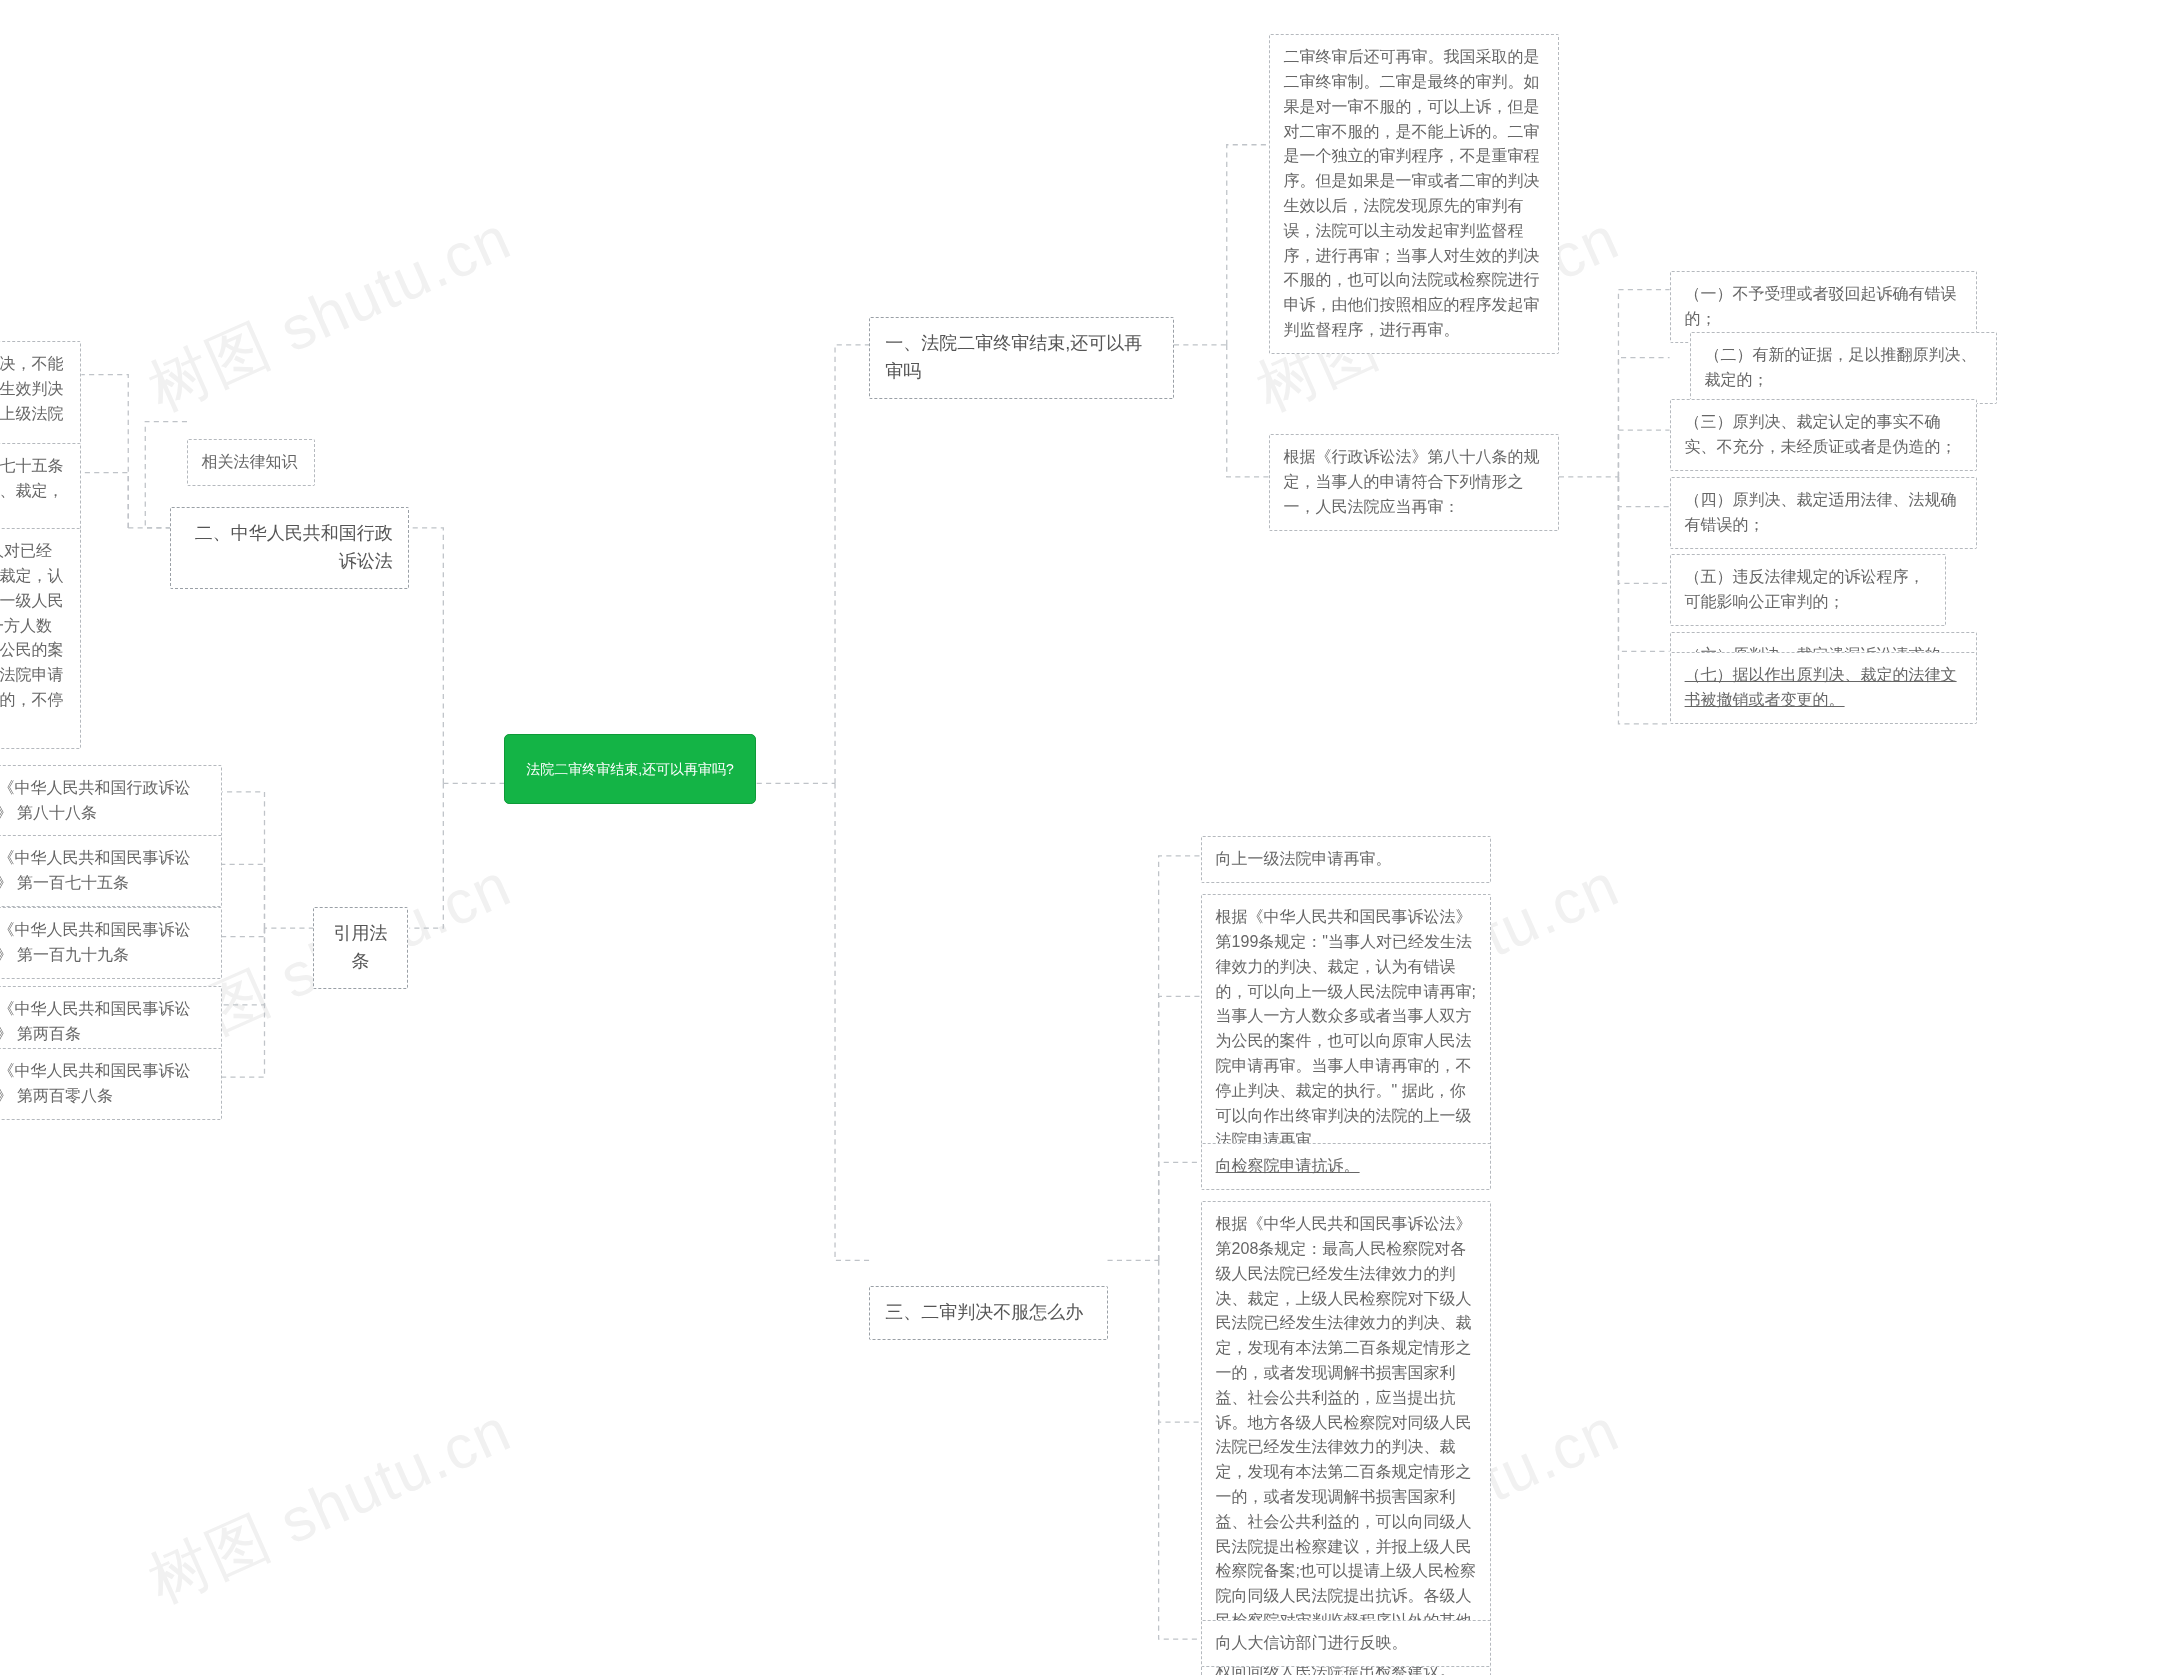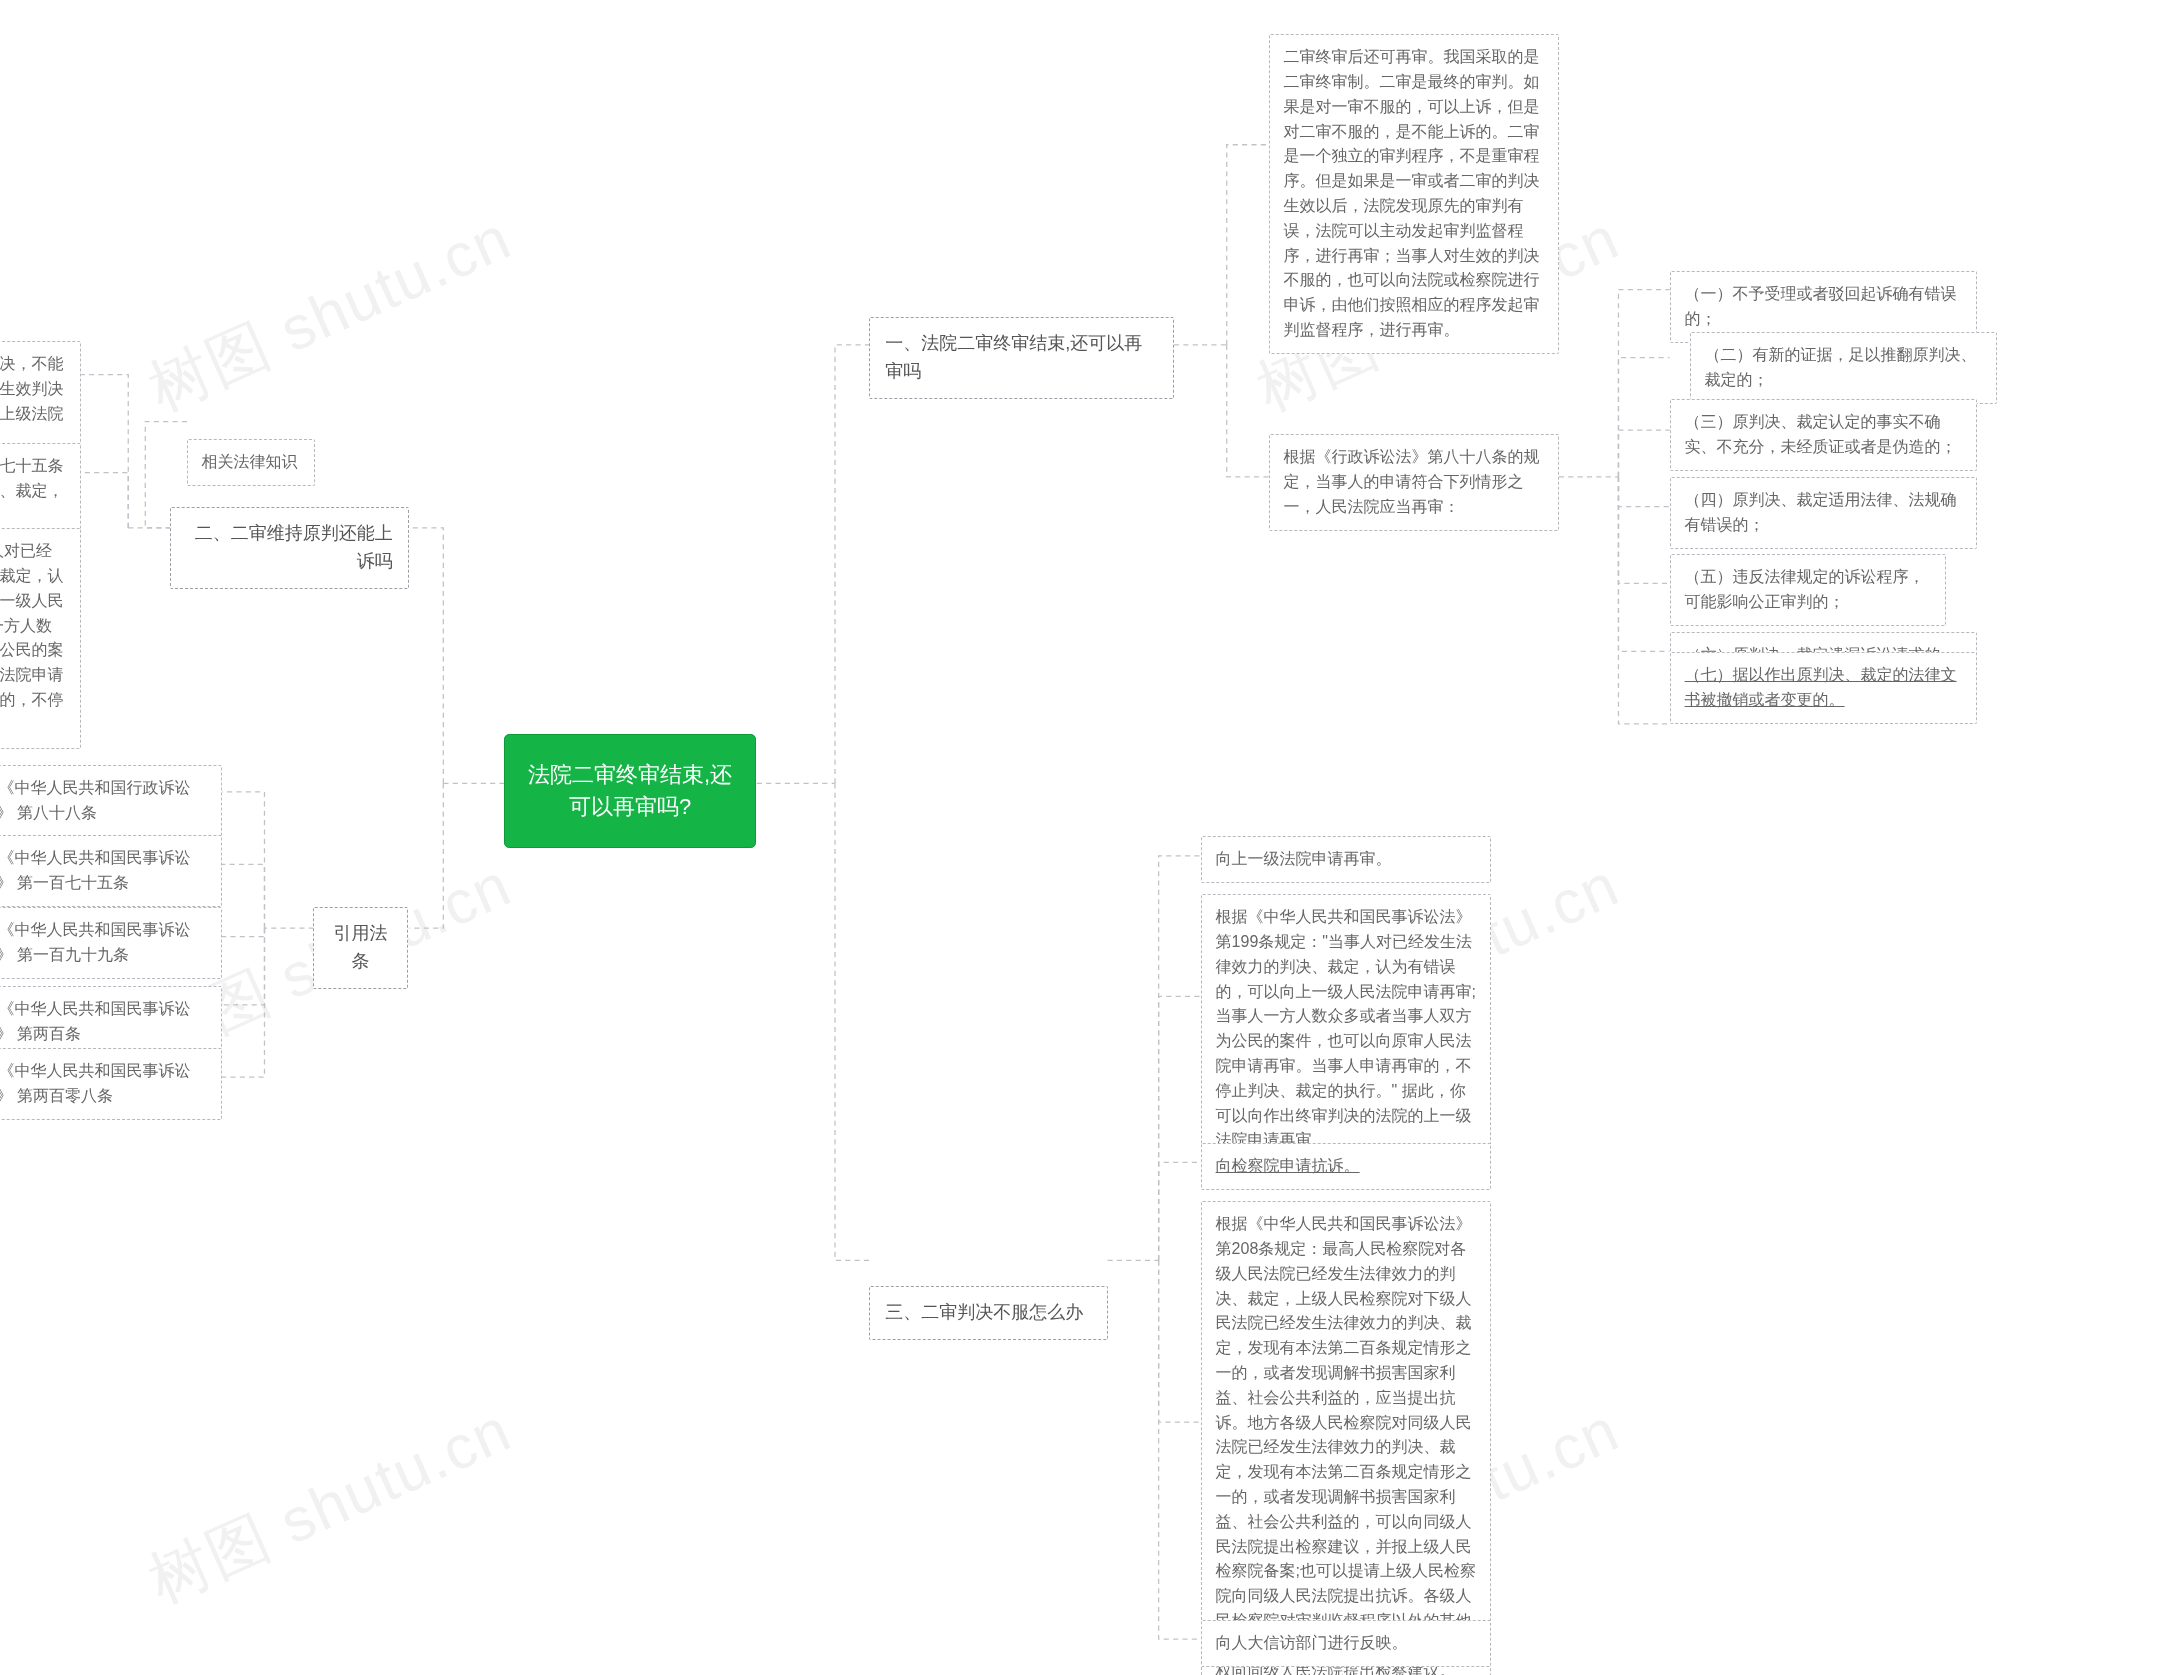--- a/index.html
+++ b/index.html
@@ -28,21 +28,21 @@
     font-size:17px;
     line-height:1.55;
     color:#666;
   }
   .root{
     background:#14b446;
     color:#ffffff;
     border:0.9px solid #0e9a38;
     border-radius:5.1px;
     text-align:center;
-    font-size:22px;
+    font-size:14px;
     line-height:1.45;
     padding:24px 15.3px;
     width:252px;
   }
   .branch{
     border:0.9px dashed #9aa0a6;
     background:#fff;
     padding:12px 15.3px;
     font-size:18px;
     color:#555;
@@ -151,21 +151,21 @@
   <div class="node leaf" style="left:1670px; top:652px; width:307px;text-decoration:underline;">（七）据以作出原判决、裁定的法律文书被撤销或者变更的。</div>
 
   <div class="node branch" style="left:869px; top:1286px; width:239px;">三、二审判决不服怎么办</div>
 
   <div class="node leaf" style="left:1201px; top:836px; width:290px;">向上一级法院申请再审。</div>
   <div class="node leaf" style="left:1201px; top:894px; width:290px;">根据《中华人民共和国民事诉讼法》第199条规定："当事人对已经发生法律效力的判决、裁定，认为有错误的，可以向上一级人民法院申请再审;当事人一方人数众多或者当事人双方为公民的案件，也可以向原审人民法院申请再审。当事人申请再审的，不停止判决、裁定的执行。" 据此，你可以向作出终审判决的法院的上一级法院申请再审。</div>
   <div class="node leaf" style="left:1201px; top:1143px; width:290px;text-decoration:underline;">向检察院申请抗诉。</div>
   <div class="node leaf" style="left:1201px; top:1201px; width:290px;">根据《中华人民共和国民事诉讼法》第208条规定：最高人民检察院对各级人民法院已经发生法律效力的判决、裁定，上级人民检察院对下级人民法院已经发生法律效力的判决、裁定，发现有本法第二百条规定情形之一的，或者发现调解书损害国家利益、社会公共利益的，应当提出抗诉。地方各级人民检察院对同级人民法院已经发生法律效力的判决、裁定，发现有本法第二百条规定情形之一的，或者发现调解书损害国家利益、社会公共利益的，可以向同级人民法院提出检察建议，并报上级人民检察院备案;也可以提请上级人民检察院向同级人民法院提出抗诉。各级人民检察院对审判监督程序以外的其他审判程序中审判人员的违法行为，有权向同级人民法院提出检察建议。</div>
   <div class="node leaf" style="left:1201px; top:1620px; width:290px;">向人大信访部门进行反映。</div>
 
-  <div class="node branch" style="left:170px; top:507px; width:239px; text-align:right;">二、二审维持原判还能上诉吗</div>
+  <div class="node branch" style="left:170px; top:507px; width:239px; text-align:right;">二、中华人民共和国行政诉讼法</div>
 
   <div class="node leaf" style="left:187px; top:439px; width:128px; text-align:left;">相关法律知识</div>
 
   <div class="node leaf" style="left:-175px; top:341px; width:256px; text-align:left;">二审的判决是终审的判决，不能再提起上诉。如果认为生效判决确有错误，可以依法向上级法院申诉或者申请再审。</div>
   <div class="node leaf" style="left:-175px; top:443px; width:256px; text-align:left;">《民事诉讼法》第一百七十五条 第二审人民法院的判决、裁定，是终审的判决、裁定。</div>
   <div class="node leaf" style="left:-175px; top:528px; width:256px; text-align:left;">第一百九十九条 当事人对已经发生法律效力的判决、裁定，认为有错误的，可以向上一级人民法院申请再审;当事人一方人数众多或者当事人双方为公民的案件，也可以向原审人民法院申请再审。当事人申请再审的，不停止判决、裁定的执行。</div>
 
   <div class="node branch" style="left:313px; top:907px; width:95px; text-align:center;">引用法条</div>
 
   <div class="node leaf" style="left:-34px; top:765px; width:256px;">[1]《中华人民共和国行政诉讼法》 第八十八条</div>

